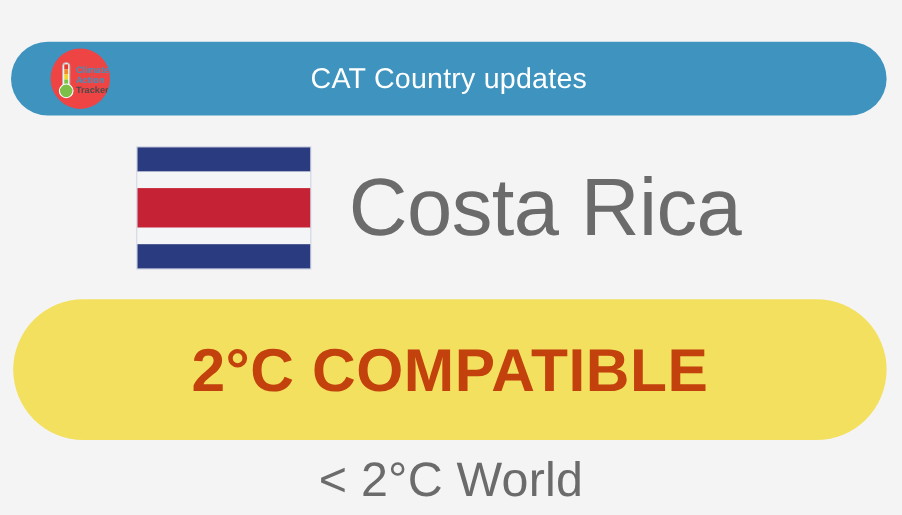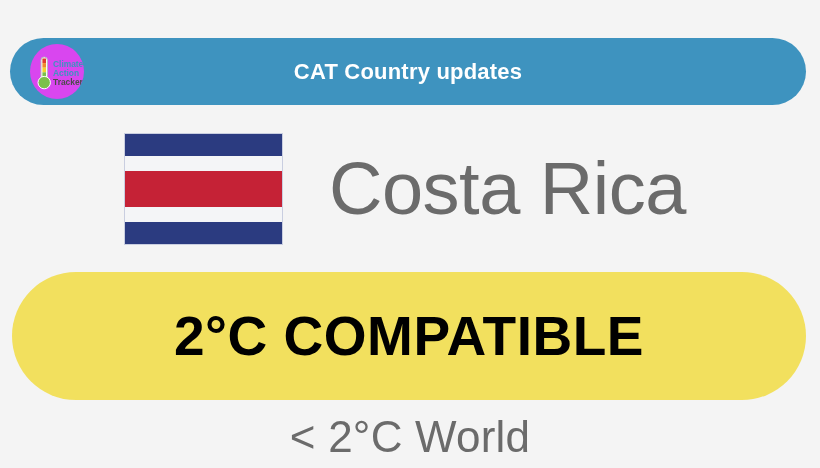--- a/index.html
+++ b/index.html
@@ -22,45 +22,45 @@
     top: 38px;
     width: 796px;
     height: 67px;
     background: #3e93bf;
     border-radius: 34px;
     box-sizing: border-box;
   }
 
   #cat-logo {
     position: absolute;
-    left: 20px;
+    left: 36px;
     top: 6px;
     width: 54px;
     height: 55px;
-    background: #d946ef;
+    background: #ef4444;
     border-radius: 50%;
     overflow: hidden;
   }
   #cat-logo svg { display: block; }
 
   #header-text {
     position: absolute;
     left: 0;
     top: 0;
     width: 796px;
     height: 67px;
     display: flex;
     flex-direction: column;
     align-items: center;
     justify-content: center;
   }
   #header-title {
     color: #ffffff;
-    font-size: 22px;
-    font-weight: bold;
+    font-size: 26px;
+    font-weight: normal;
     letter-spacing: 0.2px;
     line-height: 1.05;
     white-space: nowrap;
   }
   #header-subtitle {
     color: #d7ecf5;
     font-size: 15px;
     font-weight: bold;
     letter-spacing: 0.6px;
     margin-top: 4px;
@@ -89,21 +89,21 @@
     border: 1px solid #c9cee0;
     box-sizing: border-box;
     flex: none;
   }
   .flag-stripe { width: 100%; }
   .flag-blue  { flex: 20; background: #2b3b80; }
   .flag-white { flex: 14; background: #f4f5f7; }
   .flag-red   { flex: 32; background: #c52236; }
 
   #country-name {
-    margin-left: 46px;
+    margin-left: 34px;
     color: #6b6b6b;
     font-size: 74px;
     font-weight: normal;
     letter-spacing: -0.5px;
     line-height: 1;
     white-space: nowrap;
   }
 
   
   #rating-pill {
@@ -113,21 +113,21 @@
     width: 794px;
     height: 128px;
     background: #f2e05e;
     border-radius: 64px;
     display: flex;
     align-items: center;
     justify-content: center;
     box-sizing: border-box;
   }
   #rating-label {
-    color: #000000;
+    color: #c2410c;
     font-size: 55px;
     font-weight: bold;
     letter-spacing: 0.5px;
     line-height: 1;
     white-space: nowrap;
   }
 
   
   #footer-row {
     position: absolute;

